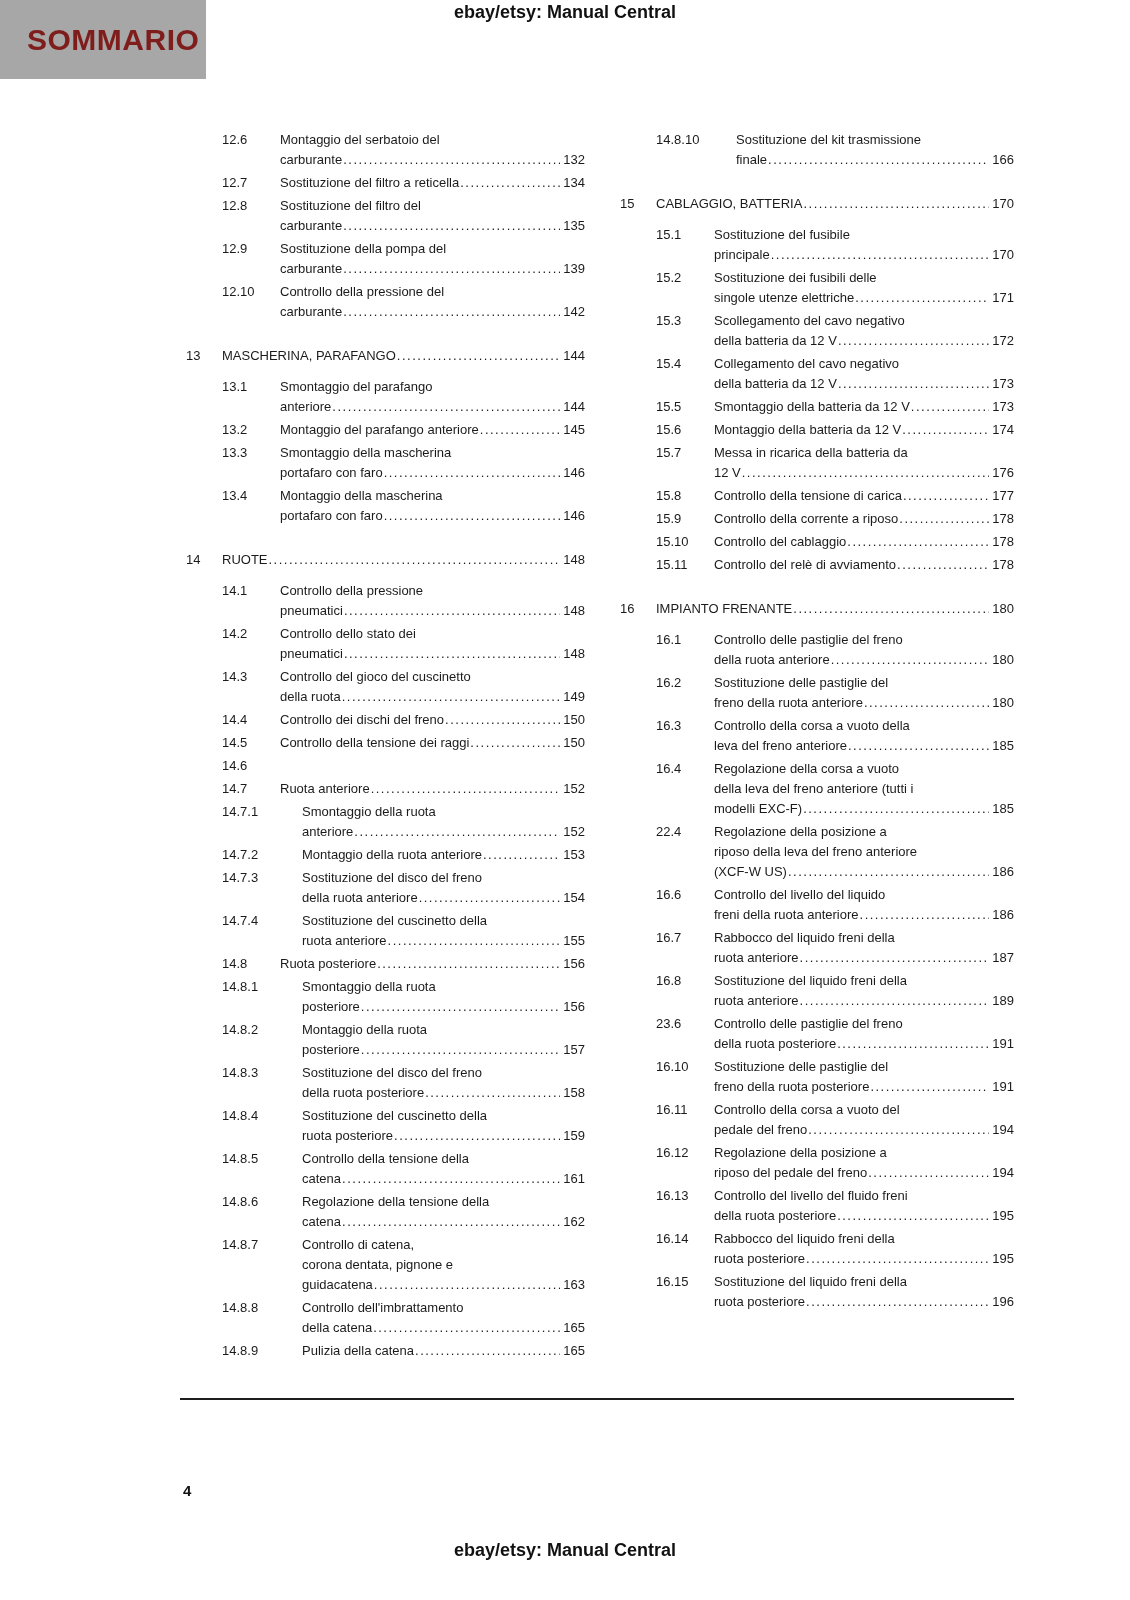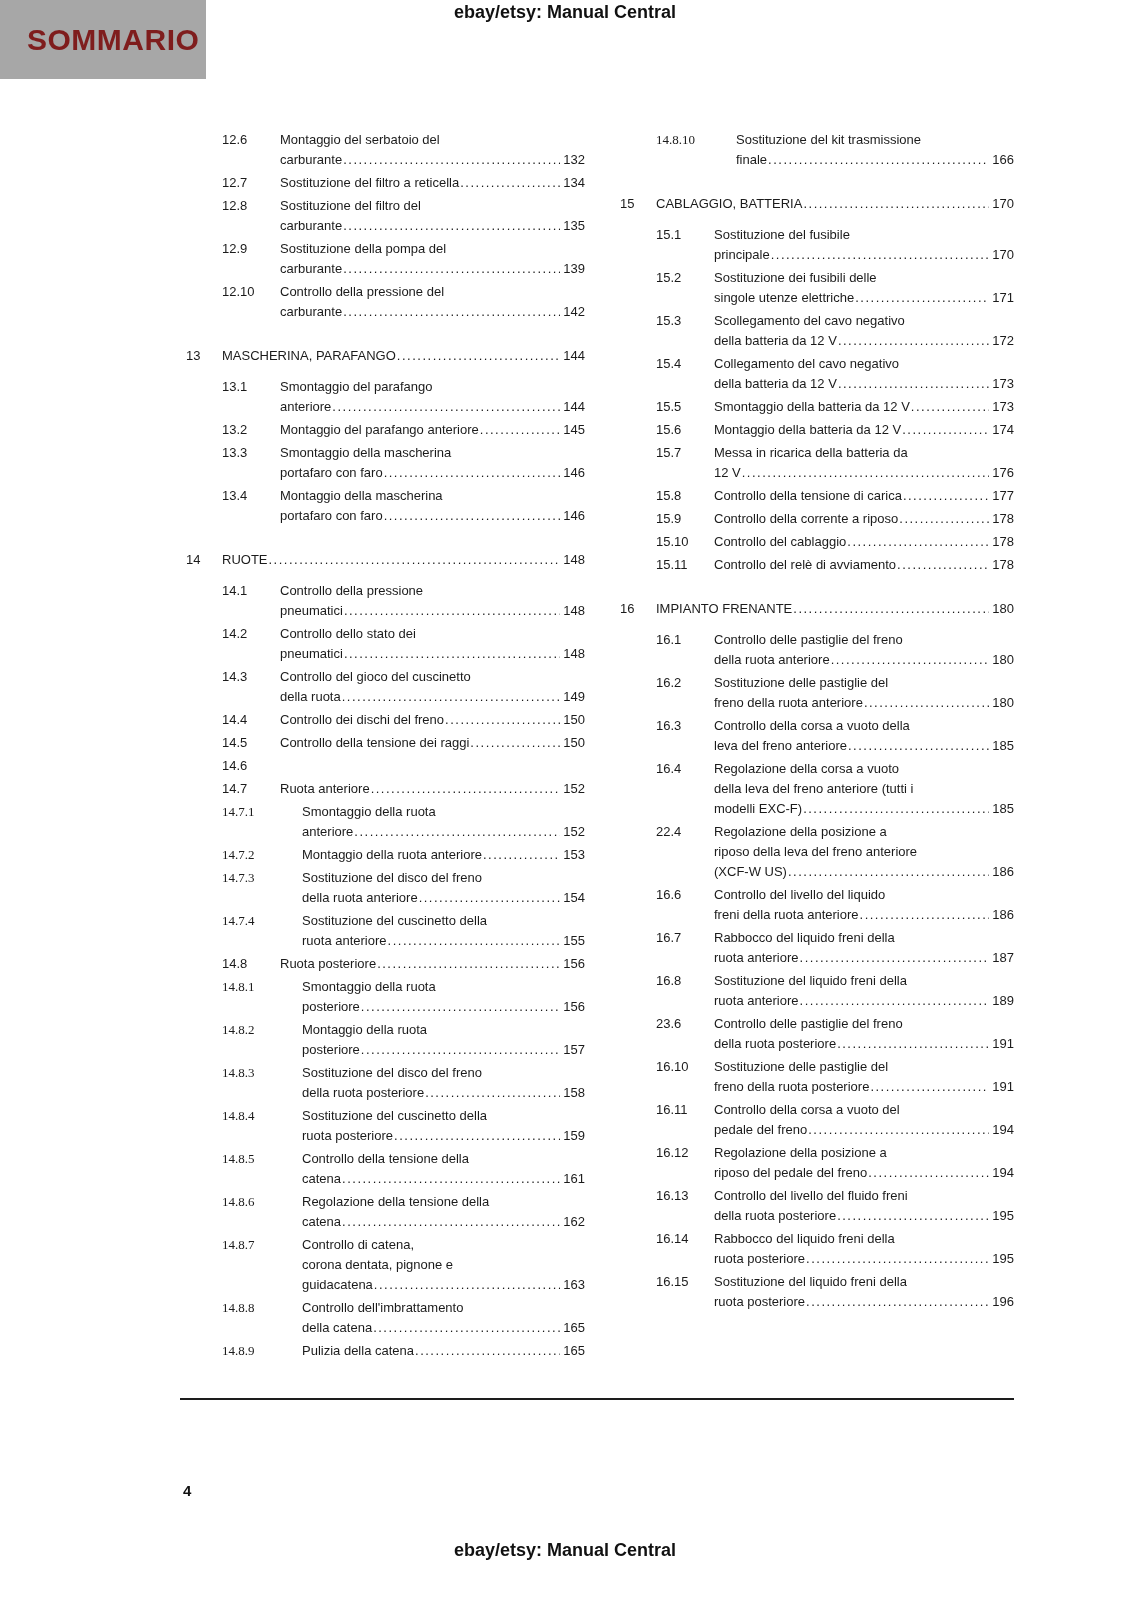--- a/index.html
+++ b/index.html
@@ -29,21 +29,21 @@
   .toc-col { font-size: 13px; line-height: 20px; }
   .toc-col-left  { width: 399px; margin-right: 35px; }
   .toc-col-right { width: 394px; }
   .toc-entry { display: flex; margin-bottom: 3px; }
   .toc-entry .num { flex: none; }
   .lvl1 { margin-top: 24px; margin-bottom: 11px; }
   .lvl1 .num { width: 36px; }
   .lvl2 { padding-left: 36px; }
   .lvl2 .num { width: 58px; }
   .lvl3 { padding-left: 36px; }
-  .lvl3 .num { width: 80px; font-family: Liberation Serif, serif; }
+  .lvl3 .num { width: 80px; }
   .body { flex: 1; min-width: 0; display: block; }
   .pre { display: block; white-space: nowrap; }
   .lastline { display: flex; align-items: baseline; }
   .txt { flex: none; white-space: nowrap; }
   .dots { flex: 1; overflow: hidden; white-space: nowrap; margin: 0 1px; }
   .dots::after {
     content: "....................................................................................................";
     letter-spacing: 1.5px;
   }
   .pg { flex: none; padding-left: 2px; white-space: nowrap; }

